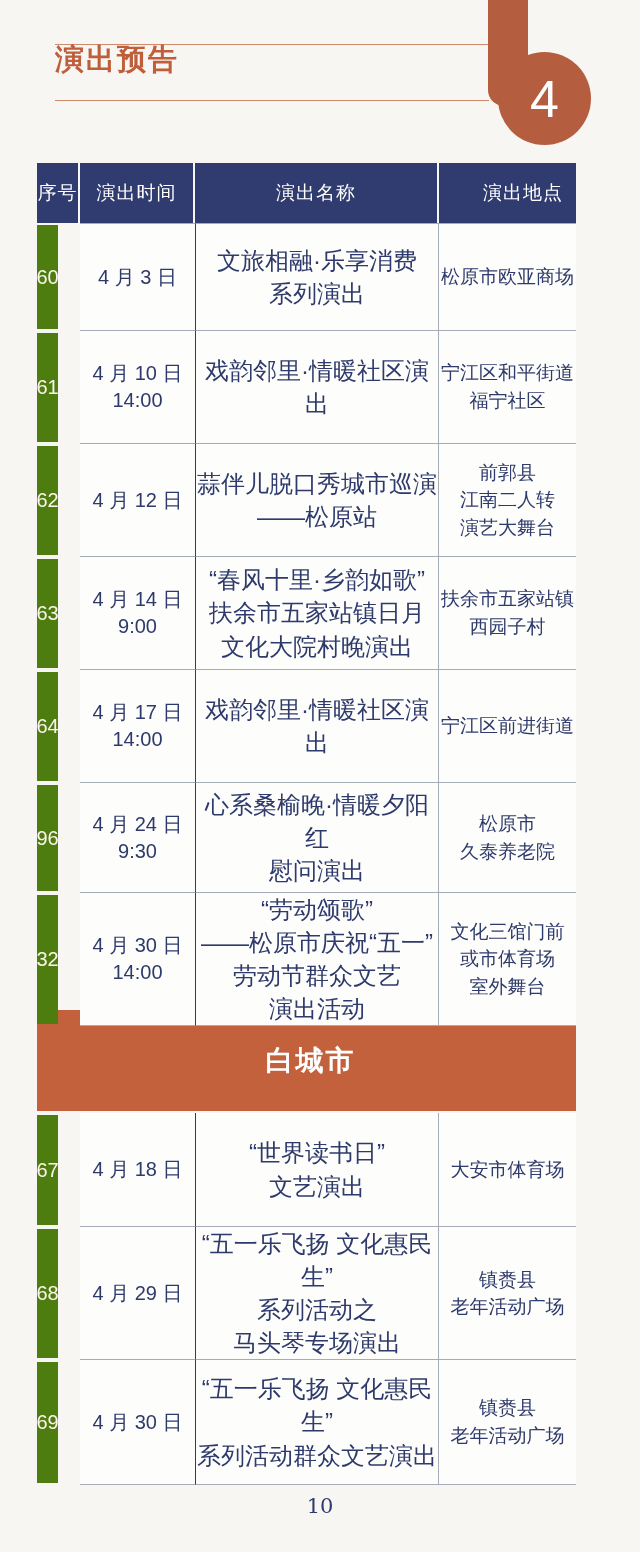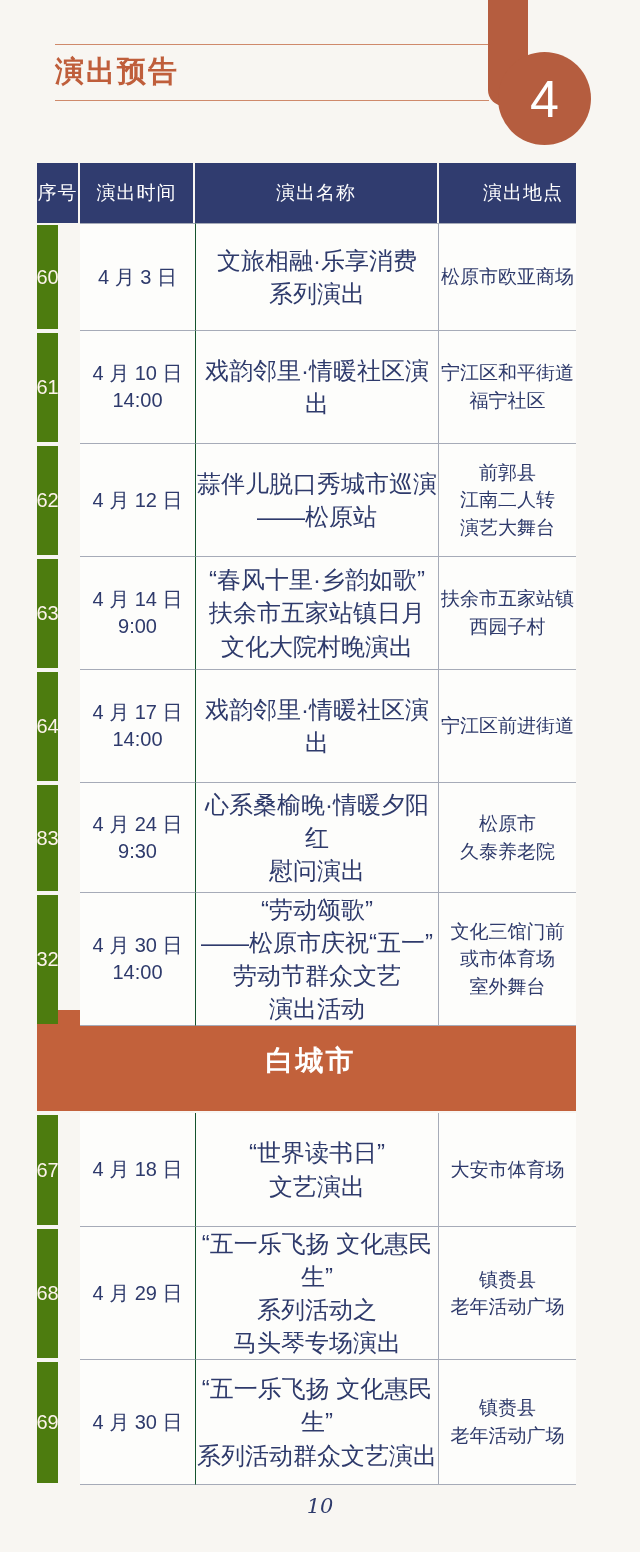--- a/index.html
+++ b/index.html
@@ -7,21 +7,21 @@
     width:640px; height:1552px; position:relative;
     background:#f8f6f2;
     font-family:"Liberation Sans","DejaVu Sans",sans-serif;
     overflow:hidden;
   }
   
   .rule { position:absolute; left:55px; width:434px; height:1px; background:#cf8a6b; }
   .rule.top { top:44px; }
   .rule.bottom { top:100px; }
   .page-title {
-    position:absolute; left:55px; top:52px;
+    position:absolute; left:55px; top:40px;
     font-size:29px; font-weight:600; letter-spacing:2px;
     color:#bf5e3b;
   }
   .badge-bar {
     position:absolute; left:488px; top:0; width:40px; height:106px;
     background:#b55d3f; border-radius:0 0 16px 16px;
   }
   .badge-circle {
     position:absolute; left:498px; top:52px; width:93px; height:93px;
     background:#b55d3f; border-radius:50%;
@@ -65,21 +65,21 @@
     background:#c2613b; color:#fff;
     display:flex; align-items:center; justify-content:center;
     font-size:28px; font-weight:700; letter-spacing:2px;padding-left:8px;
   }
 
   
   .page-num {
     position:absolute; left:0; top:1494px; width:640px;
     text-align:center;
     font-family:"DejaVu Serif","Liberation Serif",serif;
-    font-size:21px; color:#2e3a6b;font-style:italic;
+    font-size:21px; color:#2e3a6b;
   }
 </style>
 </head>
 <body>
 
 <div class="rule top"></div>
 <div class="page-title">演出预告</div>
 <div class="rule bottom"></div>
 
 <div class="badge-bar"></div>
@@ -136,21 +136,21 @@
 
   <div class="trow" style="height:113px">
     <div class="c-no">64</div>
     <div class="cell c-time">4 月 17 日
 14:00</div>
     <div class="cell c-name">戏韵邻里·情暖社区演出</div>
     <div class="cell c-place">宁江区前进街道</div>
   </div>
 
   <div class="trow" style="height:110px">
-    <div class="c-no">83</div>
+    <div class="c-no">96</div>
     <div class="cell c-time">4 月 24 日
 9:30</div>
     <div class="cell c-name">心系桑榆晚·情暖夕阳红
 慰问演出</div>
     <div class="cell c-place">松原市
 久泰养老院</div>
   </div>
 
   <div class="trow" style="height:115px">
     <div class="c-no">32</div>

